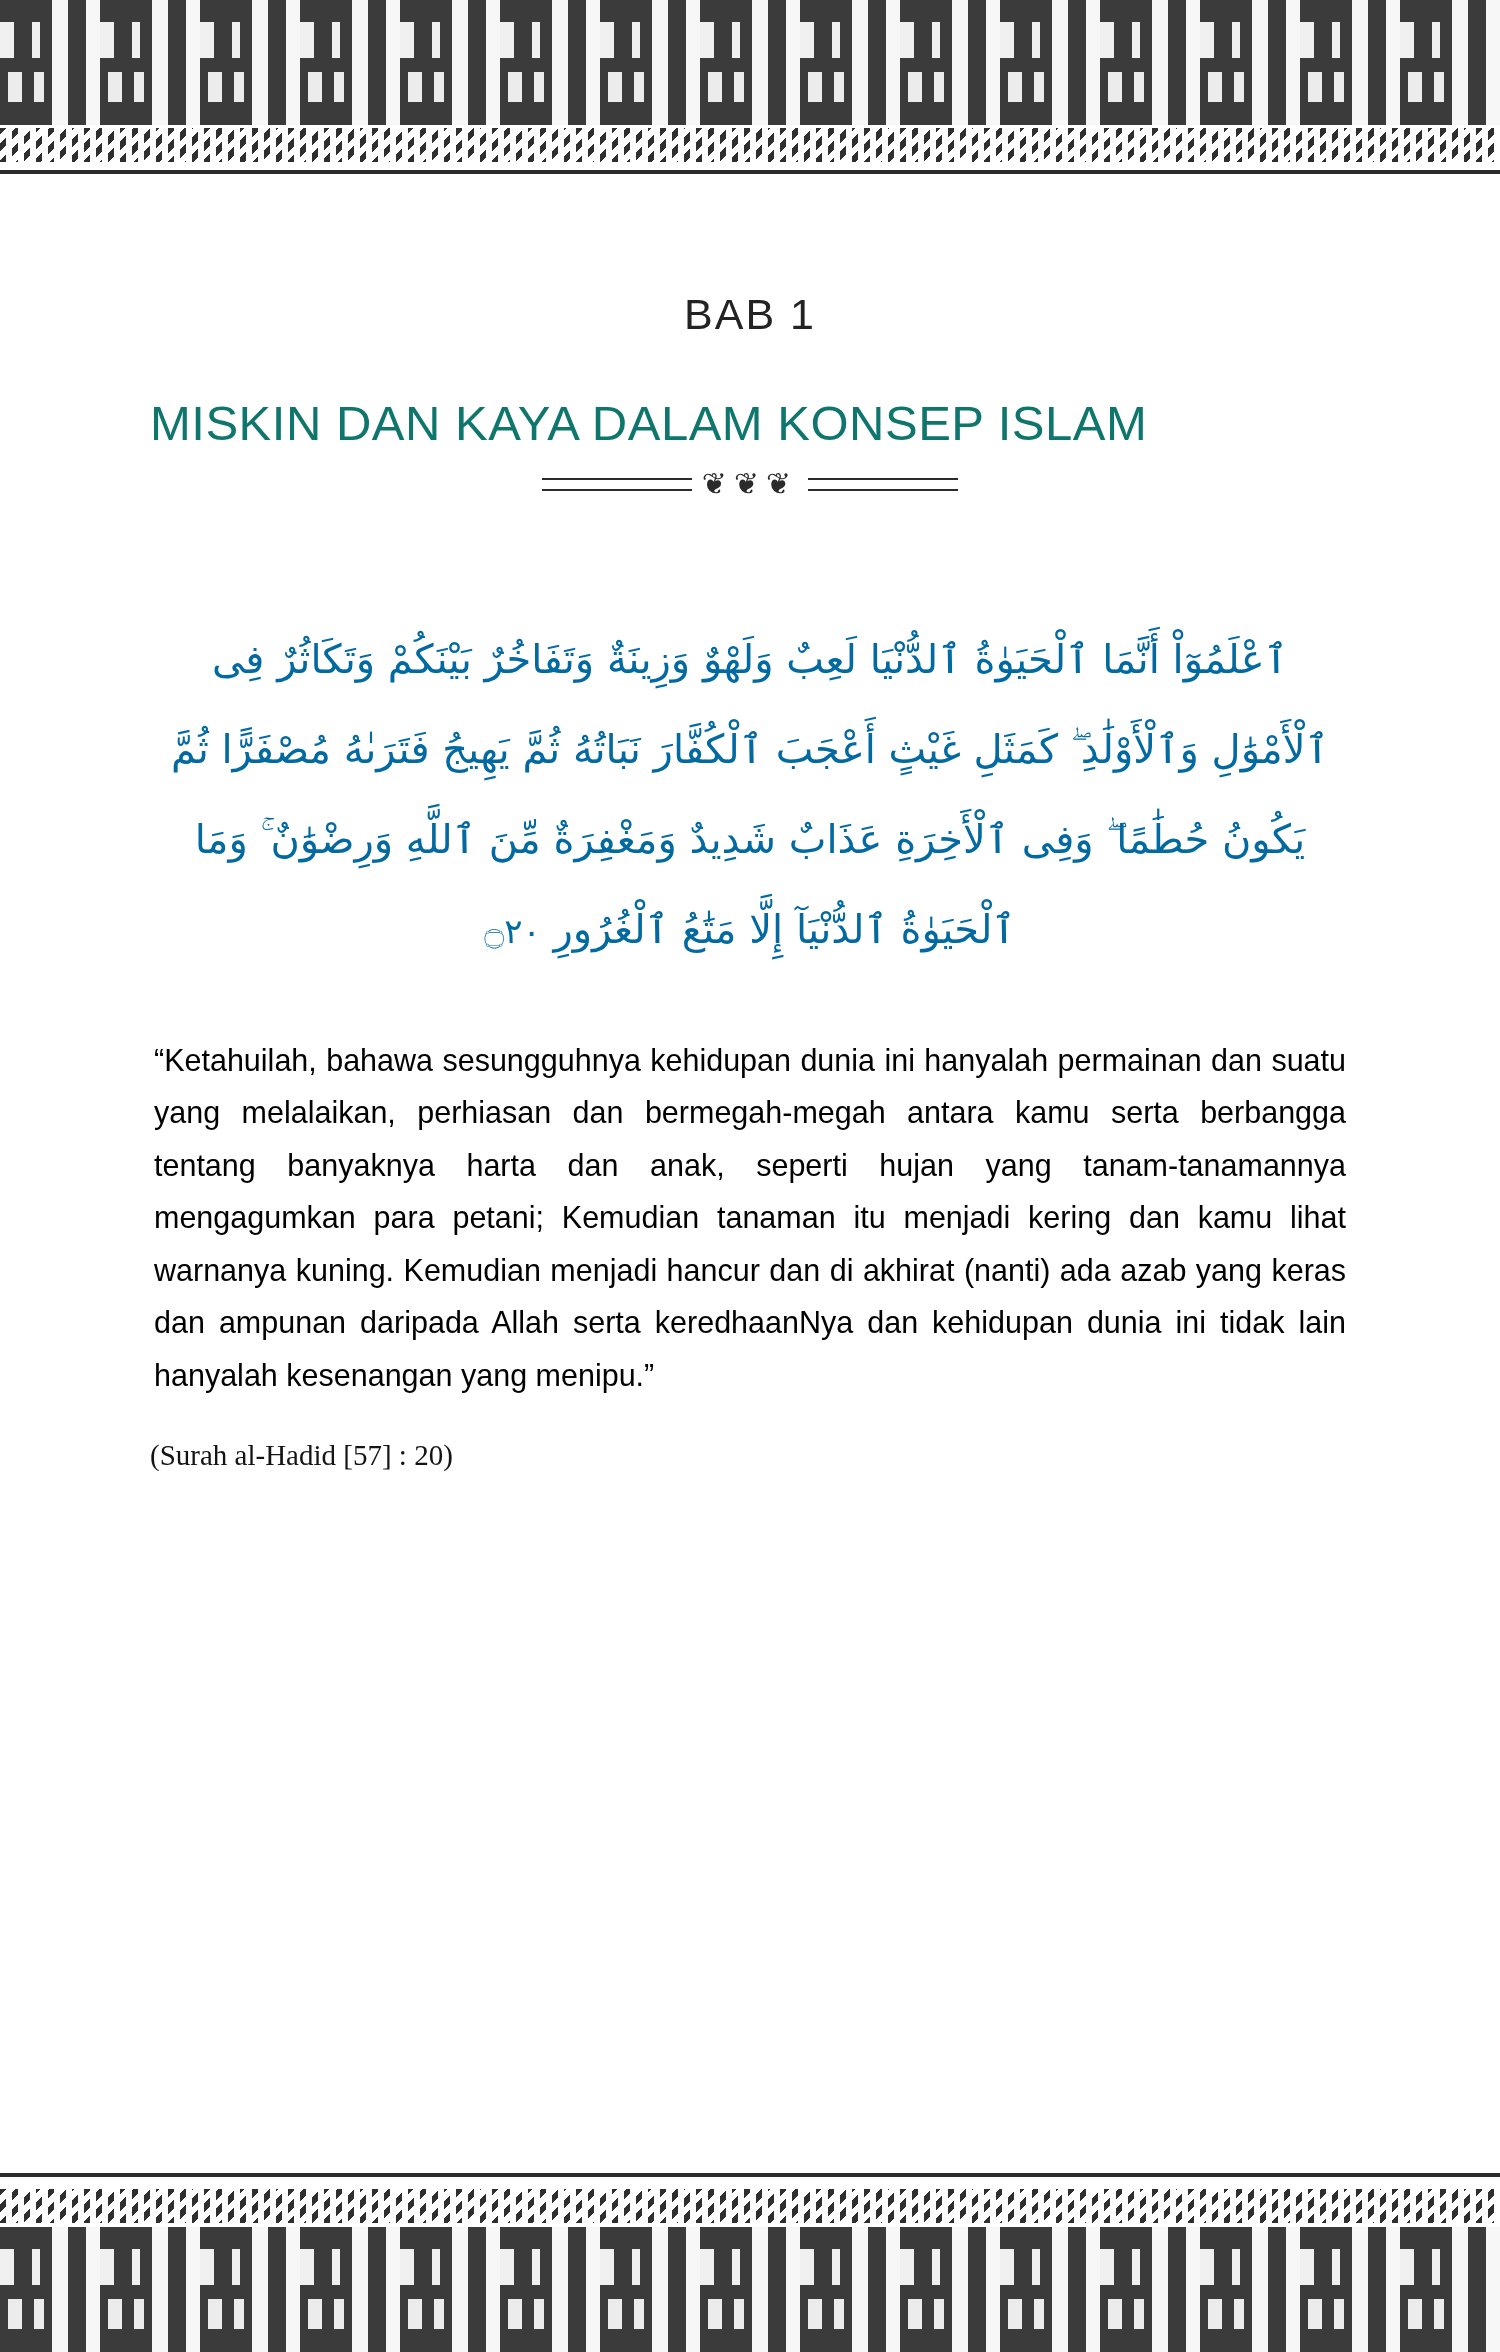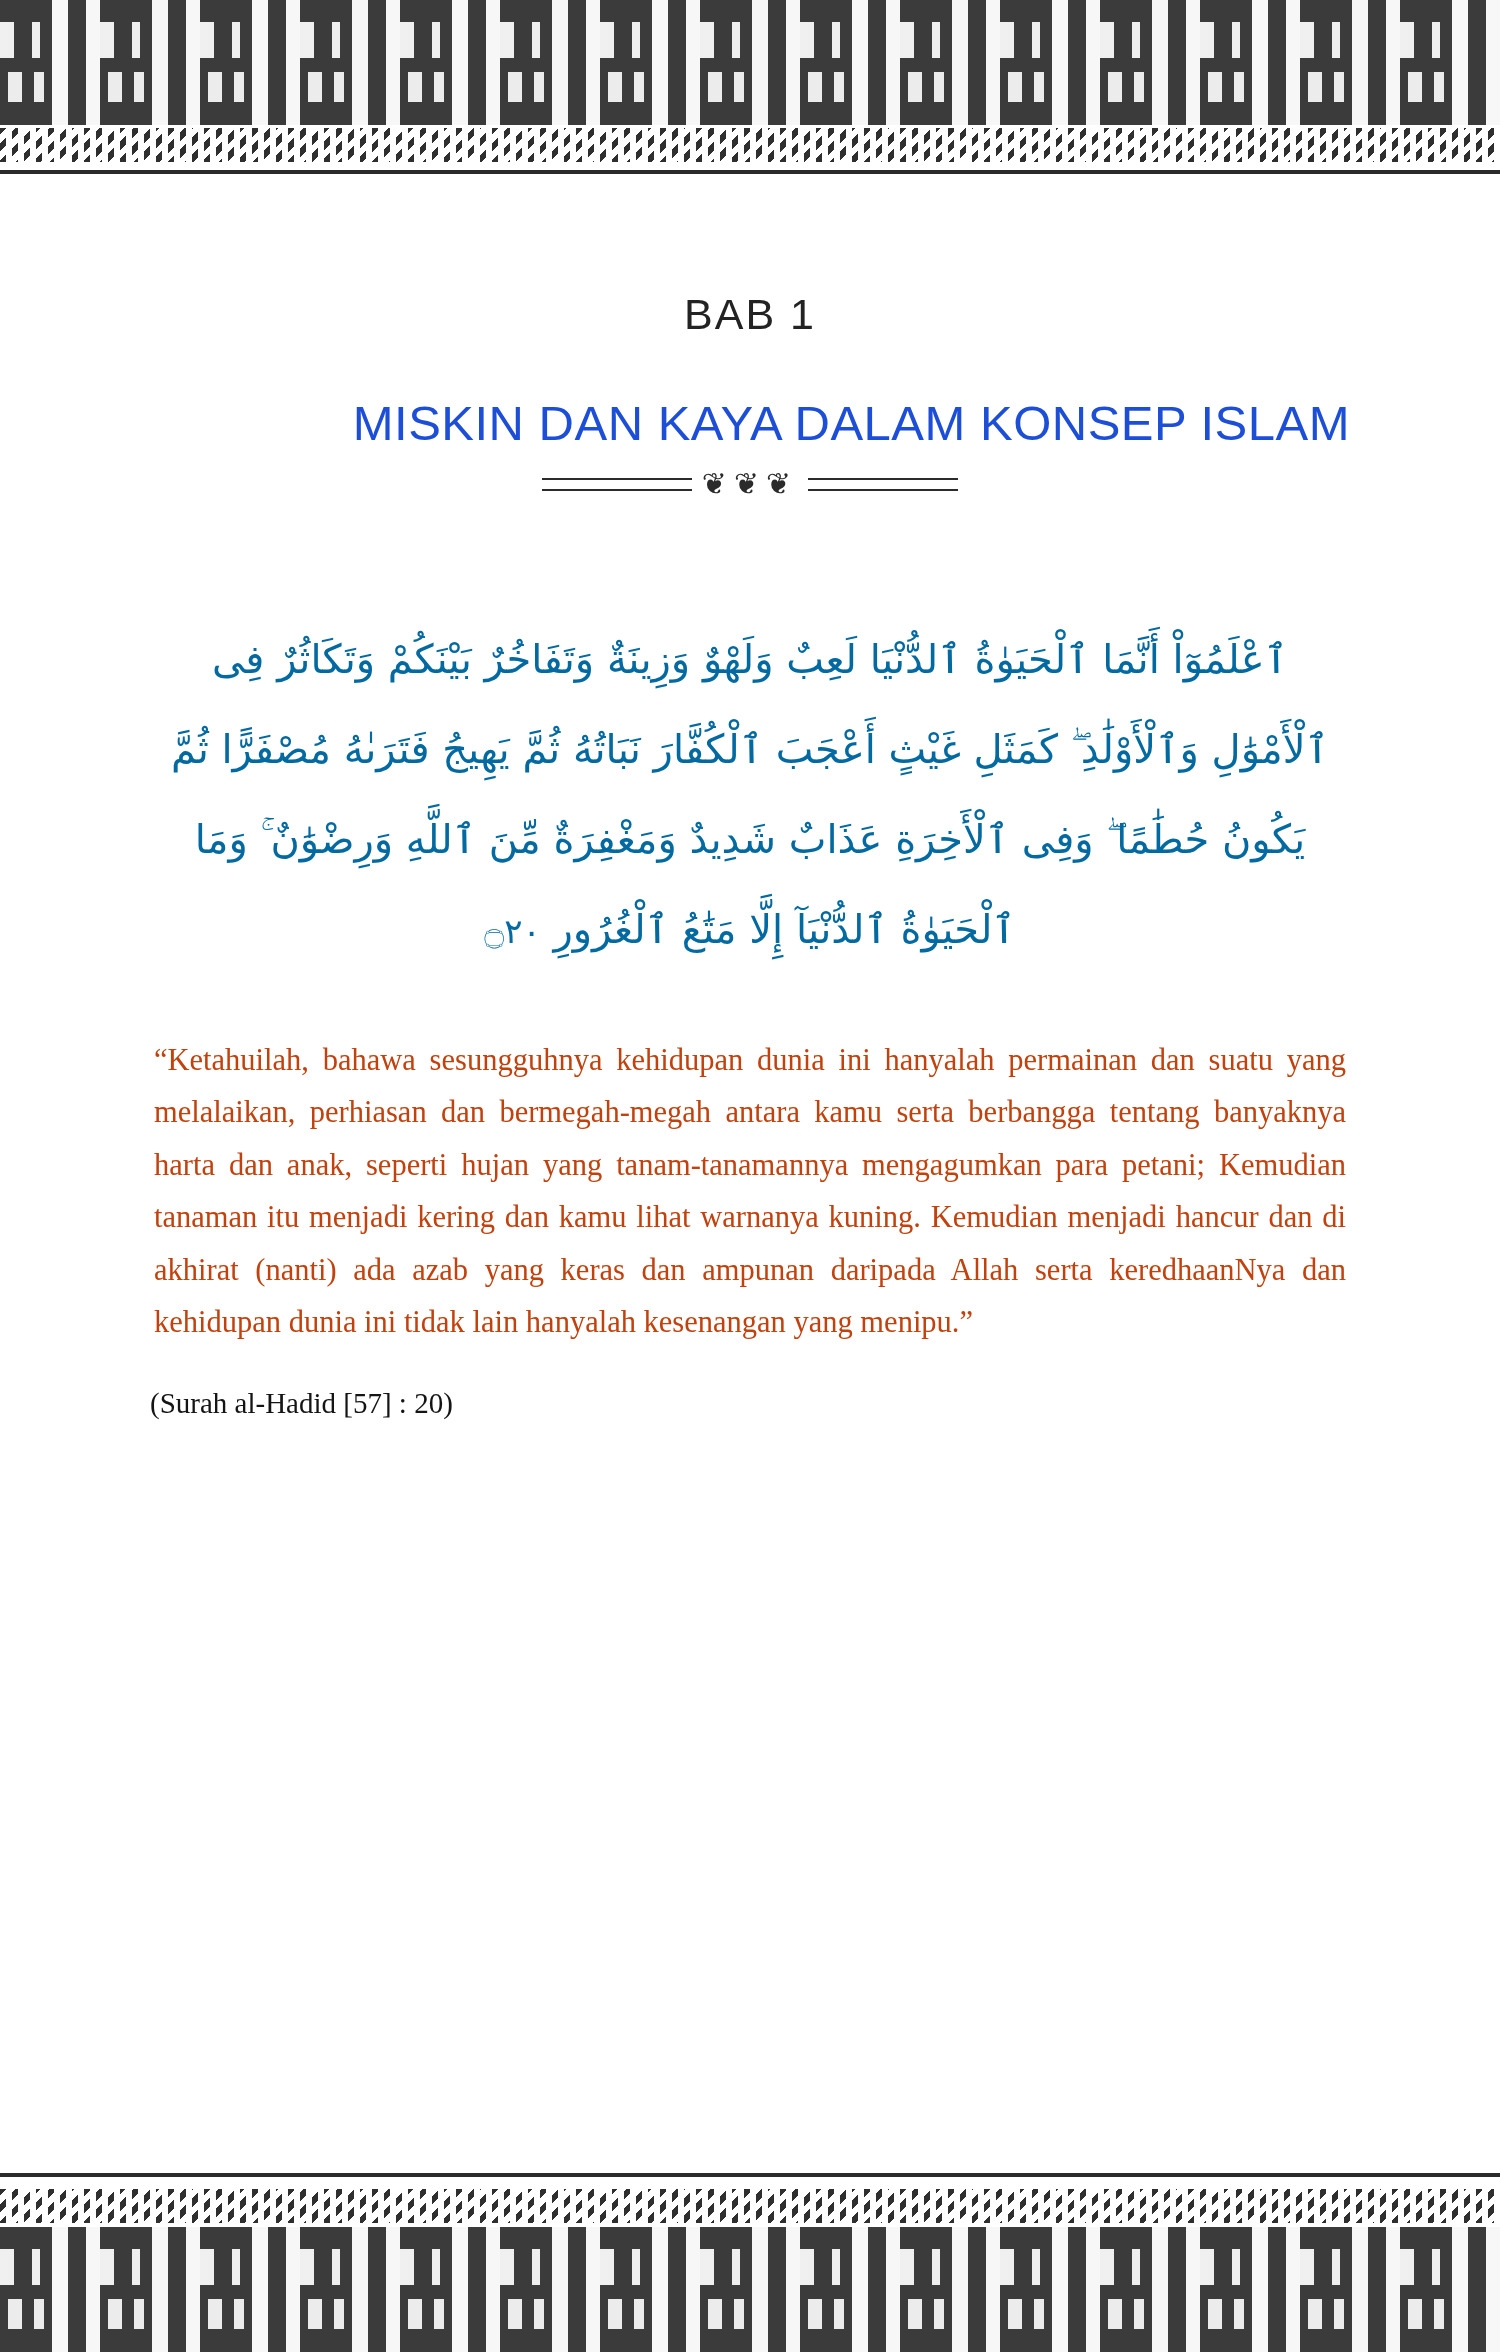--- a/index.html
+++ b/index.html
@@ -117,25 +117,25 @@
   .chapter-number {
     text-align: center;
     font-family: "Liberation Sans", sans-serif;
     font-size: 43px;
     letter-spacing: 2px;
     color: #232323;
     margin-top: 100px;
   }
 
   .chapter-title {
-    text-align: right;
+    text-align: left;
     font-family: "Liberation Sans", sans-serif;
     font-size: 49px;
     letter-spacing: 0.5px;
-    color: #1d4ed8;
+    color: #0f766e;
     margin-top: 56px;
     white-space: nowrap;
   }
 
   .title-ornament {
     display: flex;
     align-items: center;
     justify-content: center;
     margin-top: 18px;
     gap: 10px;
@@ -164,26 +164,26 @@
     color: #0369a1;
     margin-top: 115px;
     padding: 0 10px;
   }
   .ayah .ayah-mark {
     font-size: 34px;
   }
 
   .translation {
     margin-top: 60px;
-    font-family: Liberation Serif, serif;
+    font-family: Liberation Sans, sans-serif;
     font-size: 30.5px;
     line-height: 1.72;
     text-align: justify;
     text-justify: inter-word;
-    color: #c2410c;
+    color: #000000;
     padding: 0 4px;
   }
 
   .source-ref {
     margin-top: 38px;
     text-align: left;
     font-family: "Liberation Serif", serif;
     font-size: 29px;
     color: #141414;
     padding-right: 10px;

